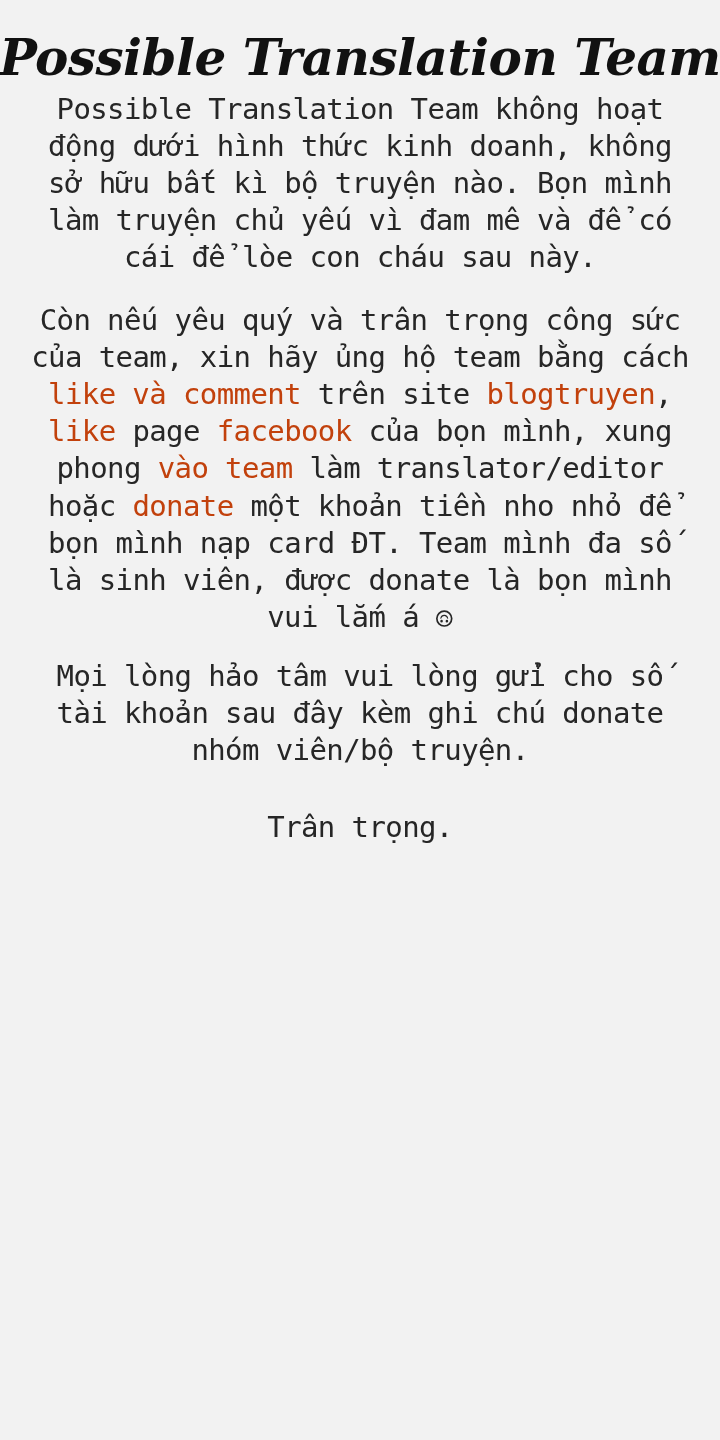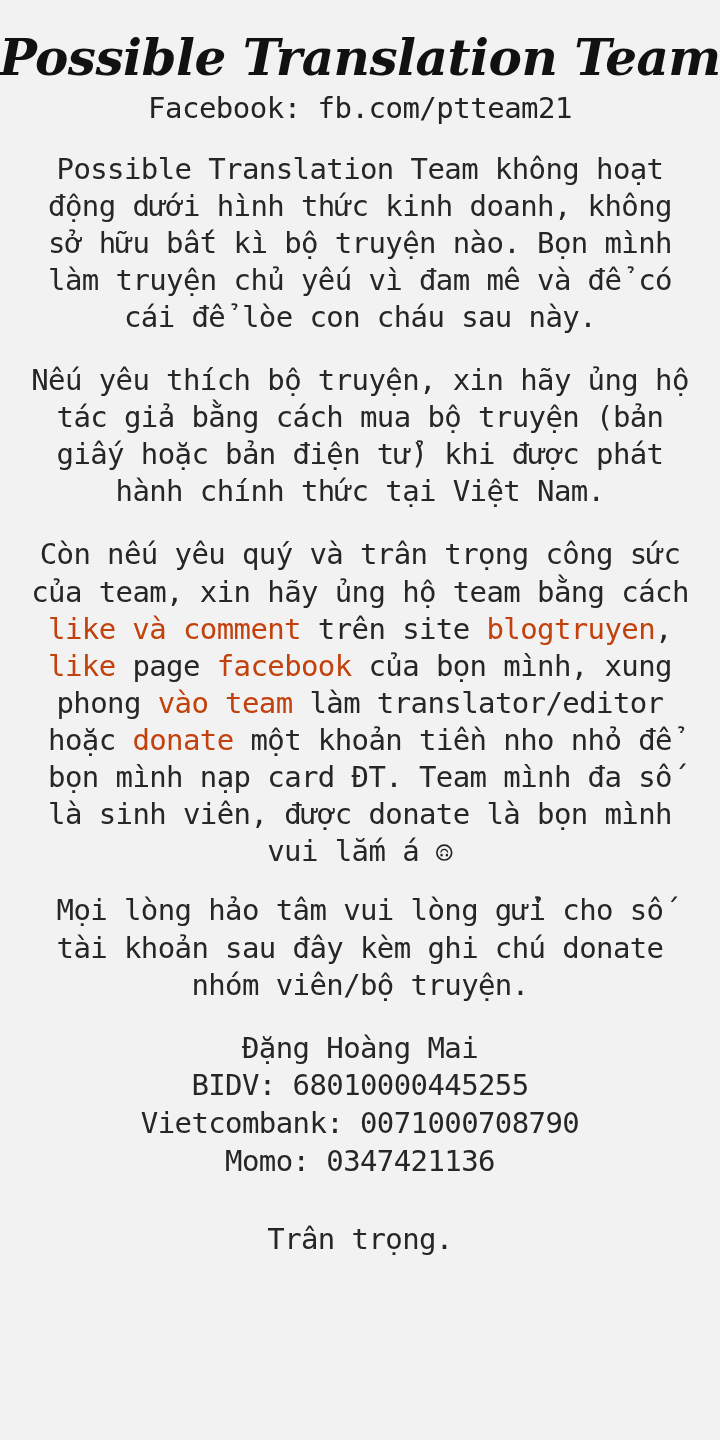--- a/index.html
+++ b/index.html
@@ -82,32 +82,24 @@
     transform: rotate(180deg);
   }
 </style>
 </head>
 <body>
 
 <div class="page">
 
   <div class="logo">Possible Translation Team</div>
 
-  <div class="facebook-line">Facebook: fb.com/ptteam21</div>
 
   <p class="para">Possible Translation Team không hoạt động dưới hình thức kinh doanh, không sở hữu bất kì bộ truyện nào. Bọn mình làm truyện chủ yếu vì đam mê và để có cái để lòe con cháu sau này.</p>
 
-  <p class="para">Nếu yêu thích bộ truyện, xin hãy ủng hộ tác giả bằng cách mua bộ truyện (bản giấy hoặc bản điện tử) khi được phát hành chính thức tại Việt Nam.</p>
 
   <p class="para tight"><span>Còn nếu yêu quý và trân trọng công sức của team, xin hãy ủng hộ team bằng cách </span><span class="hl">like và comment</span><span> trên site </span><span class="hl">blogtruyen</span><span>, </span><span class="hl">like</span><span> page </span><span class="hl">facebook</span><span> của bọn mình, xung phong </span><span class="hl">vào team</span><span> làm translator/editor hoặc </span><span class="hl">donate</span><span> một khoản tiền nho nhỏ để bọn mình nạp card ĐT. Team mình đa số là sinh viên, được donate là bọn mình vui lắm á </span><span class="smiley">☺</span></p>
 
   <p class="para">Mọi lòng hảo tâm vui lòng gửi cho số tài khoản sau đây kèm ghi chú donate nhóm viên/bộ truyện.</p>
 
-  <div class="bank">
-    <span class="name">Đặng Hoàng Mai</span>
-    <span class="name">BIDV: 68010000445255</span>
-    <span class="name">Vietcombank: 0071000708790</span>
-    <span class="name">Momo: 0347421136</span>
-  </div>
 
   <div class="closing">Trân trọng.</div>
 
 </div>
 
 </body></html>

